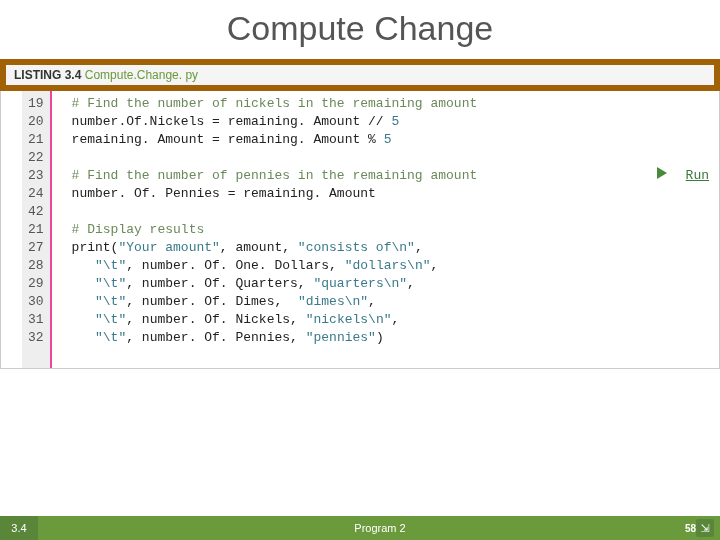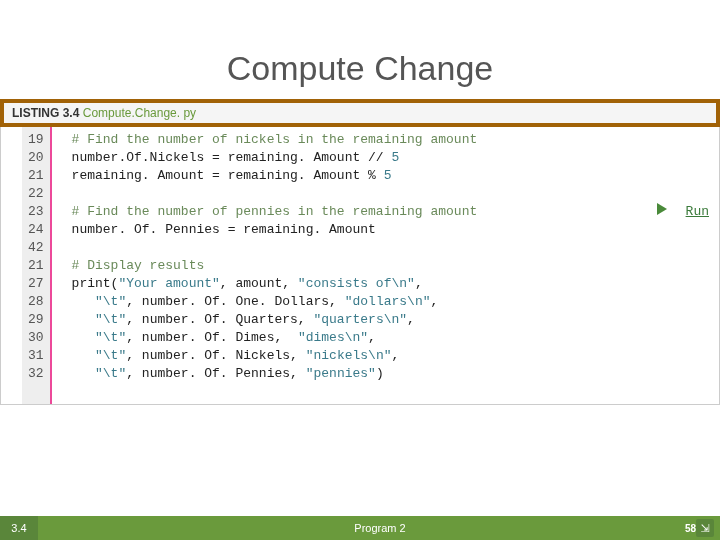--- a/index.html
+++ b/index.html
@@ -1,21 +1,21 @@
 <!DOCTYPE html>
 <html><head>
 <meta charset="utf-8">
 <style>
   * { margin: 0; padding: 0; box-sizing: border-box; }
   html, body { width: 720px; height: 540px; font-family: "Segoe UI", Arial, sans-serif; background: #fff; overflow: hidden; }
   .slide { width: 720px; height: 540px; position: relative; background: #fff; }
   .title { text-align: center; padding-top: 10px; line-height: 1.1; }
-  .title .l1 { font-size: 34px; color: #555; font-weight: 300; margin-top: 40px; }
+  .title .l1 { font-size: 34px; color: #555; font-weight: 300; }
   .title .l2 { font-size: 34px; color: #555; font-weight: 300; }
-  .listing-bar { margin-top: 12px; border: 4px solid #a16207; background: #f5f5f5; padding: 3px 8px; font-size: 12px; color: #333; }
+  .listing-bar { margin-top: 12px; border: 6px solid #a16207; background: #f5f5f5; padding: 3px 8px; font-size: 12px; color: #333; }
   .listing-bar .num { font-weight: 700; }
   .listing-bar .fname { color: #6a9a3c; }
   .code-box { border: 1px solid #ccc; border-top: none; background: #fff; display: flex; font-family: "Courier New", monospace; font-size: 13px; line-height: 18px; position: relative; }
   .gutter { background: #eee; border-right: 2px solid #ec4899; padding: 4px 6px 21px 6px; text-align: right; color: #555; margin-left: 21px; }
   .gutter div { height: 18px; }
   .code { padding: 4px 20px; white-space: pre; color: #222; flex: 1; }
   .code div { height: 18px; }
   .cmt { color: #6a8a5a; }
   .lit { color: #3a7a8a; }
   .run-btn { position: absolute; right: 10px; top: 74px; display: flex; align-items: center; gap: 16px; font-size: 13px; color: #3a7a3a; text-decoration: underline; }

